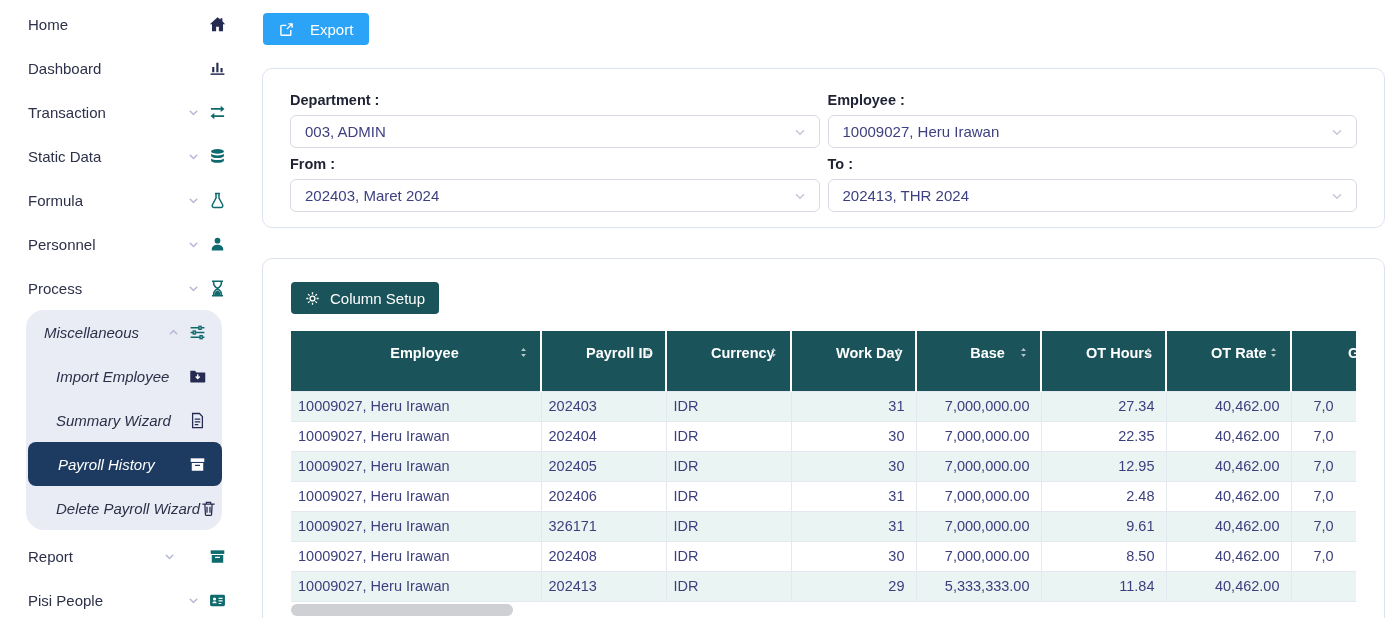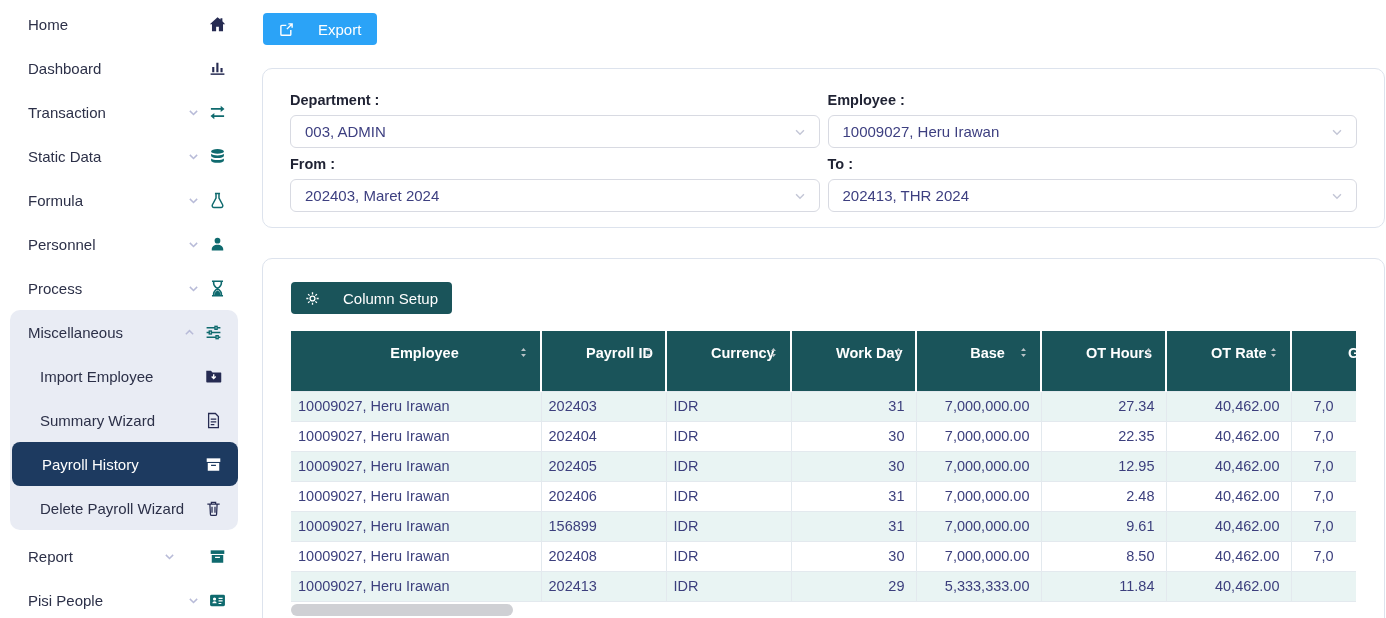--- a/index.html
+++ b/index.html
@@ -12,46 +12,46 @@
   .side-item { height:44px; display:flex; align-items:center; padding:0 22px 0 28px;
     font-size:15px; color:#2c3048; cursor:pointer; }
   .side-label { flex:1; white-space:nowrap; }
   .icon { display:inline-flex; align-items:center; justify-content:center; }
   .chev { color:#b8bbd8; margin-right:9px; }
   .chev svg { width:13px; height:13px; }
   .side-ic svg { width:17px; height:17px; }
   .tone-navy { color:#262b52; }
   .tone-teal { color:#0f6a6e; }
   .tone-white { color:#fff; }
-  .side-group { background:#e9ecf4; border-radius:10px; margin:0 10px; }
+  .side-group { background:#e9ecf4; border-radius:18px; margin:0 26px;font-style:italic; }
   .side-group .side-item { padding:0 16px 0 18px; }
   .side-group .side-item.sub { padding-left:30px; }
   .side-item.selected { background:#1d3a60; color:#fff; border-radius:8px; margin-left:2px; }
   .mt4 { margin-top:4px;gap:24px; }
 
   
   .content { position:absolute; left:248px; top:0; right:0; height:618px; background:#fff; }
-  .export-btn { margin:13px 0 0 15px; height:32px; display:inline-flex; align-items:center; gap:24px;
+  .export-btn { margin:13px 0 0 15px; height:32px; display:inline-flex; align-items:center; gap:16px;
     background:#2ba3f7; color:#fff; border:none; border-radius:4px; padding:0 16px;
     font-size:15px; font-family:inherit; cursor:pointer; }
   .export-btn svg { width:15px; height:15px; }
 
   .filter-card { margin:23px 1px 0 14px; height:160px; background:#fff;
     border:1px solid #dde3ed; border-radius:10px; padding:23px 27px;
     display:grid; grid-template-columns:1fr 1fr; column-gap:25px; row-gap:12px;gap:8px; }
   .field label { display:block; font-size:14.5px; font-weight:bold; color:#1f2233; margin-bottom:7px; }
   .select { position:relative; height:33px; border:1px solid #d8dae2; border-radius:6px;
     display:flex; align-items:center; padding:0 34px 0 14px; cursor:pointer; background:#fff; }
   .select-value { font-size:15px; color:#3d3f80; white-space:nowrap; }
   .select .chevron { position:absolute; right:12px; color:#c3c6d6; }
   .select .chevron svg { width:14px; height:14px; }
 
   .table-card { margin:30px 1px 0 14px; height:372px; background:#fff;
     border:1px solid #dde3ed; border-radius:10px; padding:23px 0 0 28px; overflow:hidden; }
-  .colsetup-btn { height:32px; display:inline-flex; align-items:center; gap:23px;
+  .colsetup-btn { height:32px; display:inline-flex; align-items:center; gap:10px;
     background:#1a545a; color:#fff; border:none; border-radius:4px; padding:0 14px;
     font-size:15px; font-family:inherit; cursor:pointer; }
   .colsetup-btn svg { width:15px; height:15px; }
 
   .table-clip { margin-top:17px; width:1065px; overflow:hidden; }
   table { border-collapse:collapse; table-layout:fixed; width:1160px; }
   col.c0{width:250px} col.c1{width:125px} col.c2{width:125px} col.c3{width:125px}
   col.c4{width:125px} col.c5{width:125px} col.c6{width:125px} col.c7{width:160px}
   thead th { background:#1a545a; height:60px; vertical-align:top; padding-top:14px;
     border-right:2px solid #fff; cursor:pointer; }
@@ -449,21 +449,21 @@
                 <td class="al">202406</td>
                 <td class="al">IDR</td>
                 <td class="ar">31</td>
                 <td class="ar">7,000,000.00</td>
                 <td class="ar">2.48</td>
                 <td class="ar">40,462.00</td>
                 <td class="gross">7,0</td>
               </tr>
               <tr>
                 <td class="al">10009027, Heru Irawan</td>
-                <td class="al">156899</td>
+                <td class="al">326171</td>
                 <td class="al">IDR</td>
                 <td class="ar">31</td>
                 <td class="ar">7,000,000.00</td>
                 <td class="ar">9.61</td>
                 <td class="ar">40,462.00</td>
                 <td class="gross">7,0</td>
               </tr>
               <tr>
                 <td class="al">10009027, Heru Irawan</td>
                 <td class="al">202408</td>

